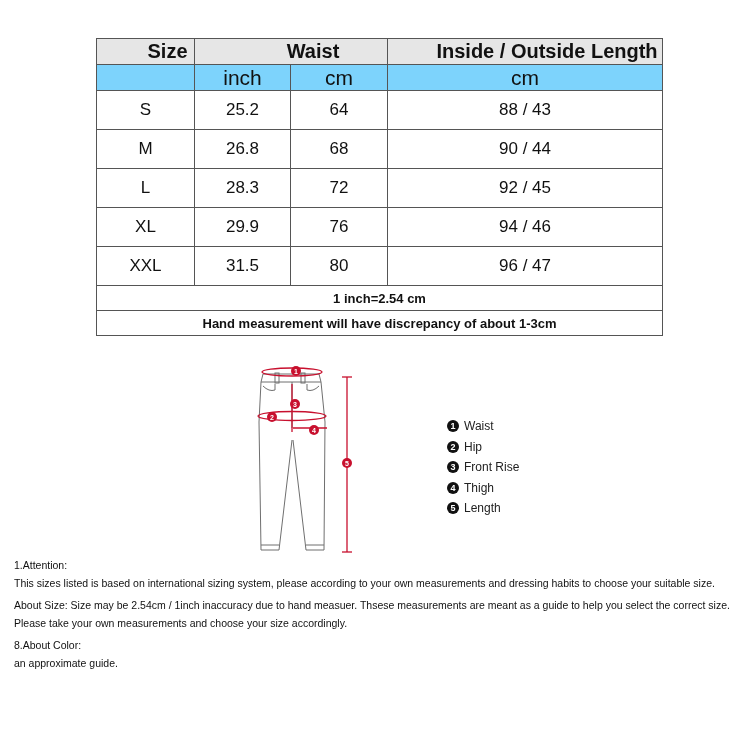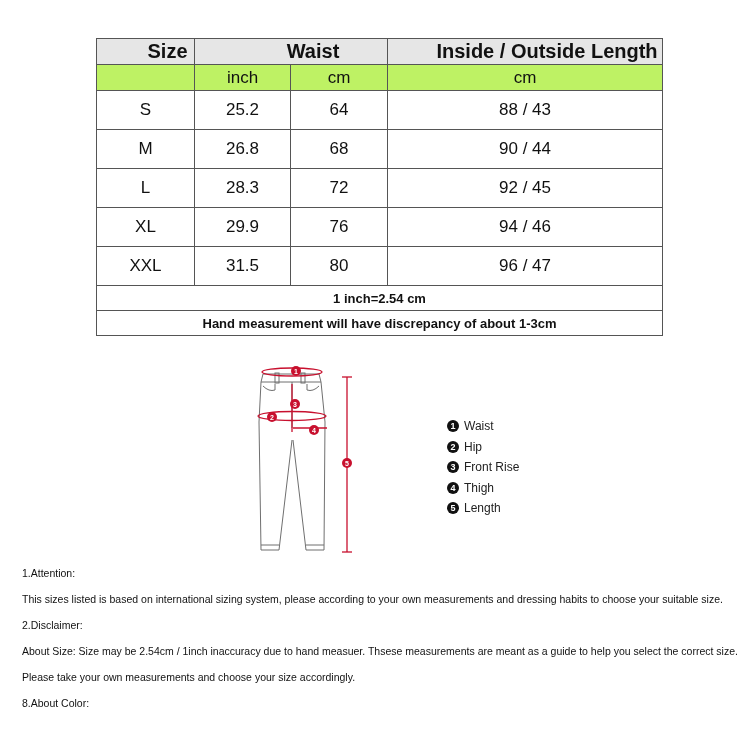--- a/index.html
+++ b/index.html
@@ -5,33 +5,33 @@
   html, body { margin: 0; padding: 0; background: #ffffff; }
   body { width: 750px; height: 750px; position: relative; overflow: hidden; font-family: "Liberation Sans", sans-serif; color: #111; }
 
   .size-table { position: absolute; left: 96px; top: 38px; width: 566px; border-collapse: collapse; table-layout: fixed; }
   .size-table td { border: 1.5px solid #555; text-align: center; padding: 0; }
   .size-table col.c1 { width: 98px; }
   .size-table col.c2 { width: 96px; }
   .size-table col.c3 { width: 97px; }
   .size-table col.c4 { width: 275px; }
   .hdr td { height: 25px; background: #e6e6e6; font-weight: bold; font-size: 20px; padding-left: 44px; }
-  .sub td { height: 25px; background: #bef264; font-size: 17px; }
+  .sub td { height: 25px; background: #7dd3fc; font-size: 21px; }
   .row td { height: 38px; font-size: 17px; }
   .note td { height: 24px; font-family: Liberation Sans, sans-serif; font-weight: bold; font-size: 13px; }
 
   .diagram { position: absolute; left: 255px; top: 362px; width: 110px; height: 195px; }
 
   .legend { position: absolute; left: 447px; top: 416px; }
   .legend-item { display: flex; align-items: center; height: 20.5px; font-size: 12px; color: #222; }
   .legend-badge { width: 12px; height: 12px; border-radius: 50%; background: #111; color: #fff; font-size: 9px; font-weight: bold; display: flex; align-items: center; justify-content: center; margin-right: 5px; }
 
   .notes { position: absolute; left: 10px; top: 554px; width: 740px; font-size: 10.5px; line-height: 14px; color: #111; }
   .note-block { margin-bottom: 8px; }
-  .note-block p { margin: 12px; white-space: nowrap; }
+  .note-block p { margin: 4px; white-space: nowrap; }
 </style>
 </head>
 <body>
 
 <table class="size-table">
   <colgroup>
       <col class="c1">
       <col class="c2">
       <col class="c3">
       <col class="c4">
@@ -160,20 +160,20 @@
     <span>Length</span>
   </div>
 </div>
 
 <div class="notes">
   <div class="note-block">
     <p>1.Attention:</p>
     <p>This sizes listed is based on international sizing system, please according to your own measurements and dressing habits to choose your suitable size.</p>
   </div>
   <div class="note-block">
-    <p>2.Disclaimer:</p>
     <p>About Size: Size may be 2.54cm / 1inch inaccuracy due to hand measuer. Thsese measurements are meant as a guide to help you select the correct size.</p>
     <p>Please take your own measurements and choose your size accordingly.</p>
   </div>
   <div class="note-block">
     <p>8.About Color:</p>
+    <p>an approximate guide.</p>
   </div>
 </div>
 
 </body></html>

